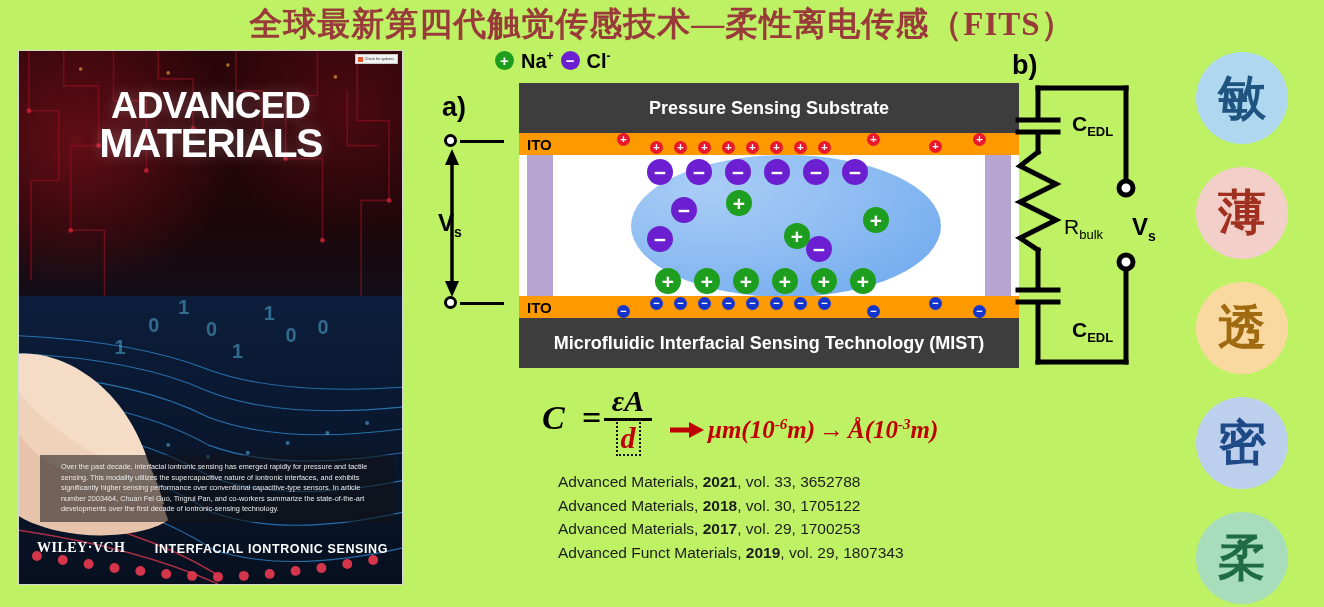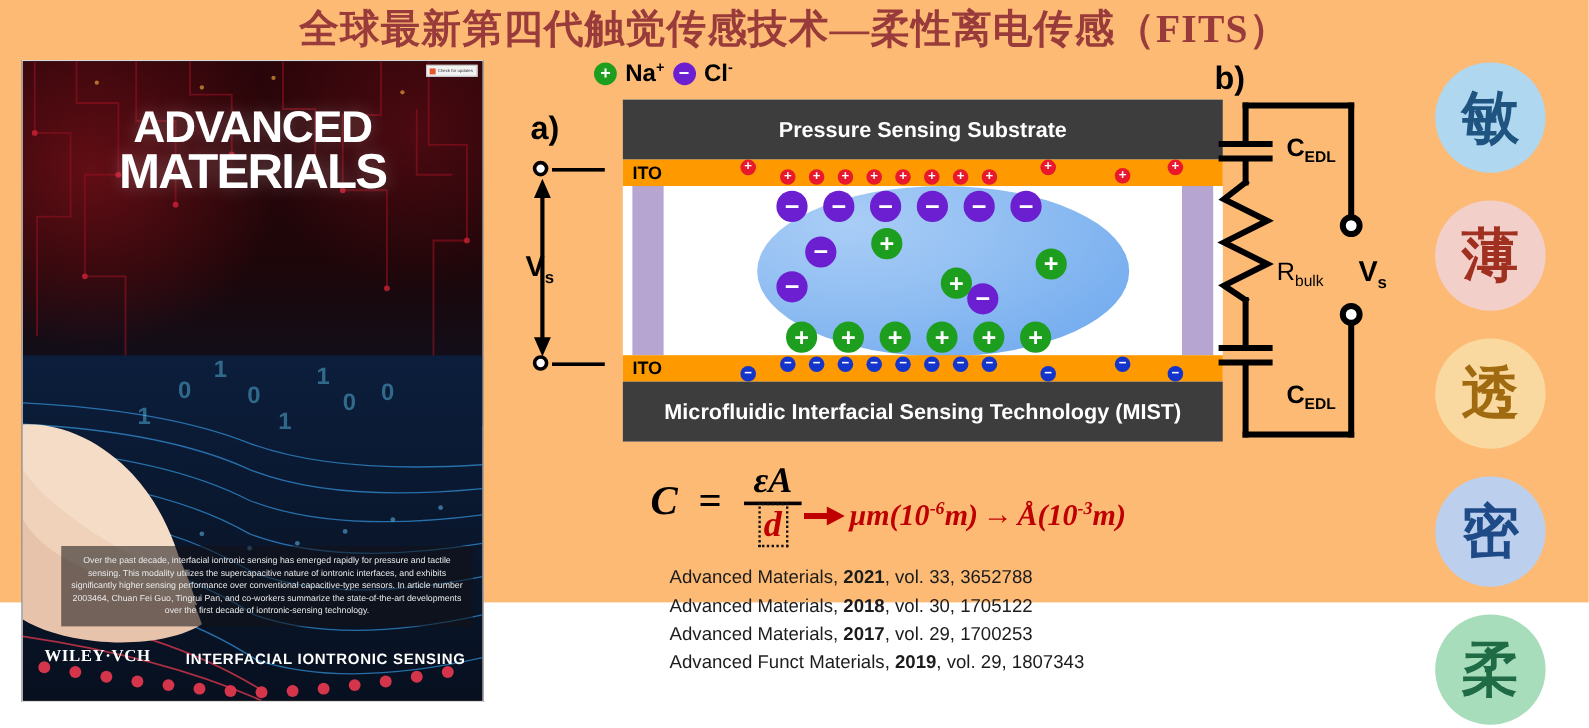--- a/index.html
+++ b/index.html
@@ -2,21 +2,21 @@
 <html><head>
 <meta charset="utf-8">
 <style>
   * { box-sizing: border-box; margin: 0; padding: 0; }
   html, body {
     width: 1324px; height: 607px;
     background: #ffffff;
     font-family: "Liberation Sans", sans-serif;
     overflow: hidden;
   }
-  #stage { position: relative; width: 1324px; height: 502px; background:#fdba74; }
+  #stage { position: relative; width: 1324px; height: 607px; background:#bef264; }
 
   
   #title {
     position: absolute; left: 0; top: 2px; width: 1324px;
     text-align: center;
     font-family: "Liberation Serif", serif;
     font-size: 33px; font-weight: 700;
     color: #9A3B3B;
     letter-spacing: 1px;
     white-space: nowrap;
@@ -53,26 +53,25 @@
   .cover-title .l2 { font-size:41px; letter-spacing:-1.5px; }
   .update-badge {
     position:absolute; right:4px; top:3px;
     background:#f2f2f2; border:1px solid #c9c9c9;
     font-size:3.6px; color:#333; padding:1.5px 3px 1.5px 2px;
     display:flex; align-items:center; gap:2px;
     font-family:"Liberation Sans", sans-serif;
   }
   .update-badge .sq { width:5px; height:5px; background:#e8552d; display:inline-block; }
   .abstract-box {
-    position:absolute; left:32px; right:8px; bottom:62px;
+    position:absolute; left:21px; right:8px; bottom:62px;
     background: rgba(18,18,22,.55);
-    padding:7px 7px;
+    padding:7px 21px;
     color:#e9e9ea; font-size:7.3px; line-height:1.45;
     font-family:"Liberation Sans", sans-serif;
-    text-align:center;
   }
   .wiley {
     position:absolute; left:18px; bottom:28px;
     color:#fff; font-family:"Liberation Serif", serif;
     font-size:14px; font-weight:700; letter-spacing:.5px;
   }
   .cover-strap {
     position:absolute; right:14px; bottom:28px;
     color:#fff; font-family:"Liberation Sans", sans-serif;
     font-size:12.5px; font-weight:900; letter-spacing:.6px;
@@ -154,21 +153,21 @@
     position:absolute; left:12px; top:14px;
     font-family:"Liberation Serif", serif; font-weight:700; font-style:italic;
     font-size:34px; color:#000;
   }
   .f-eq {
     position:absolute; left:52px; top:14px;
     font-family:"Liberation Serif", serif; font-weight:700;
     font-size:34px; color:#000;
   }
   .f-frac {
-    position:absolute; left:88px; top:0px; width:52px; text-align:center;
+    position:absolute; left:72px; top:0px; width:52px; text-align:center;
   }
   .f-num {
     font-family:"Liberation Serif", serif; font-weight:700; font-style:italic;
     font-size:30px; color:#000; line-height:1.05;
   }
   .f-bar { height:3px; background:#000; margin:1px 2px; }
   .f-den-wrap { position:relative; display:inline-block; }
   .f-den {
     font-family:"Liberation Serif", serif; font-weight:700; font-style:italic;
     font-size:30px; color:#BE0000; line-height:1.05;

